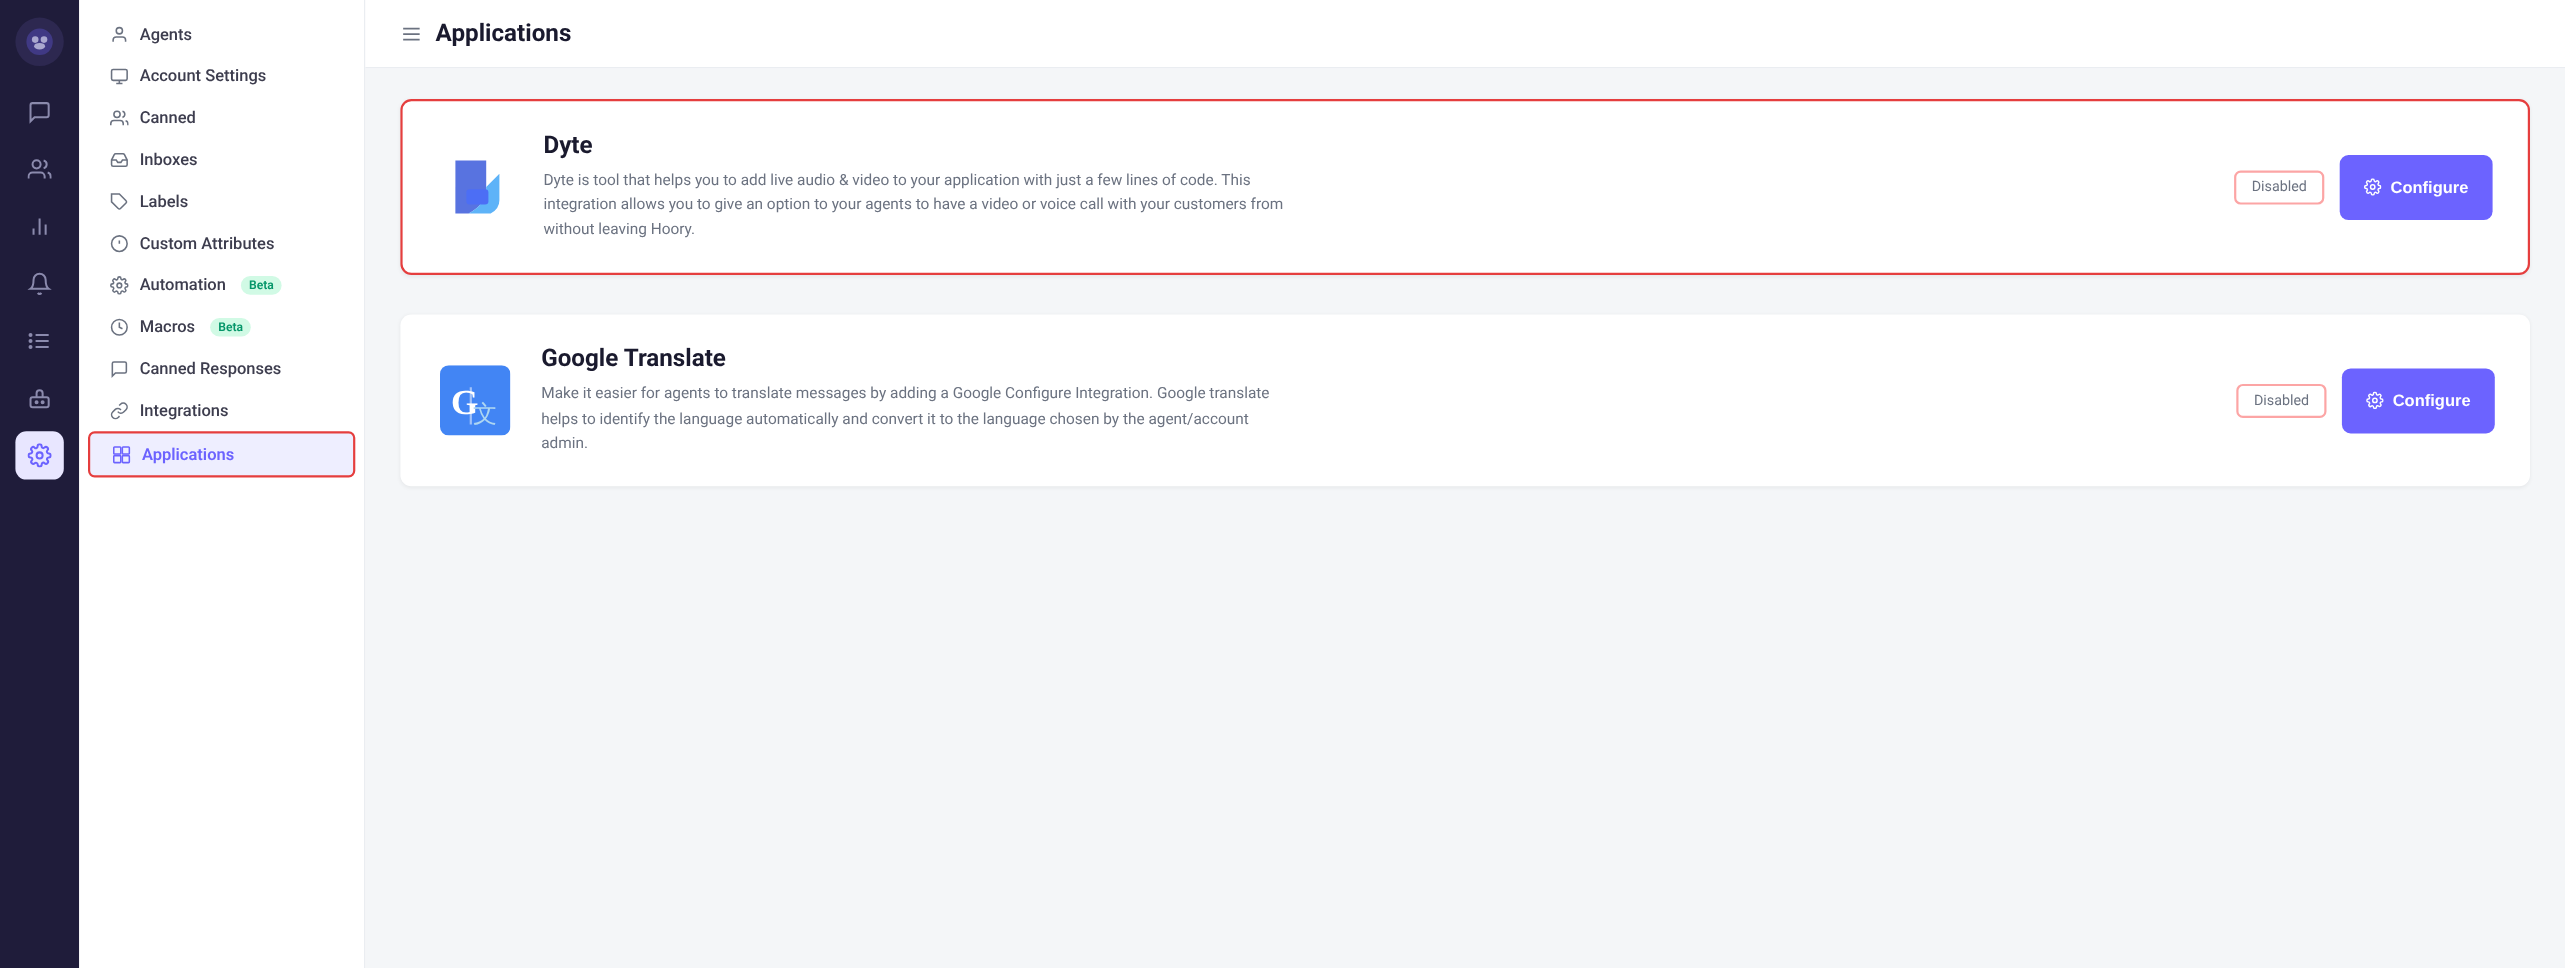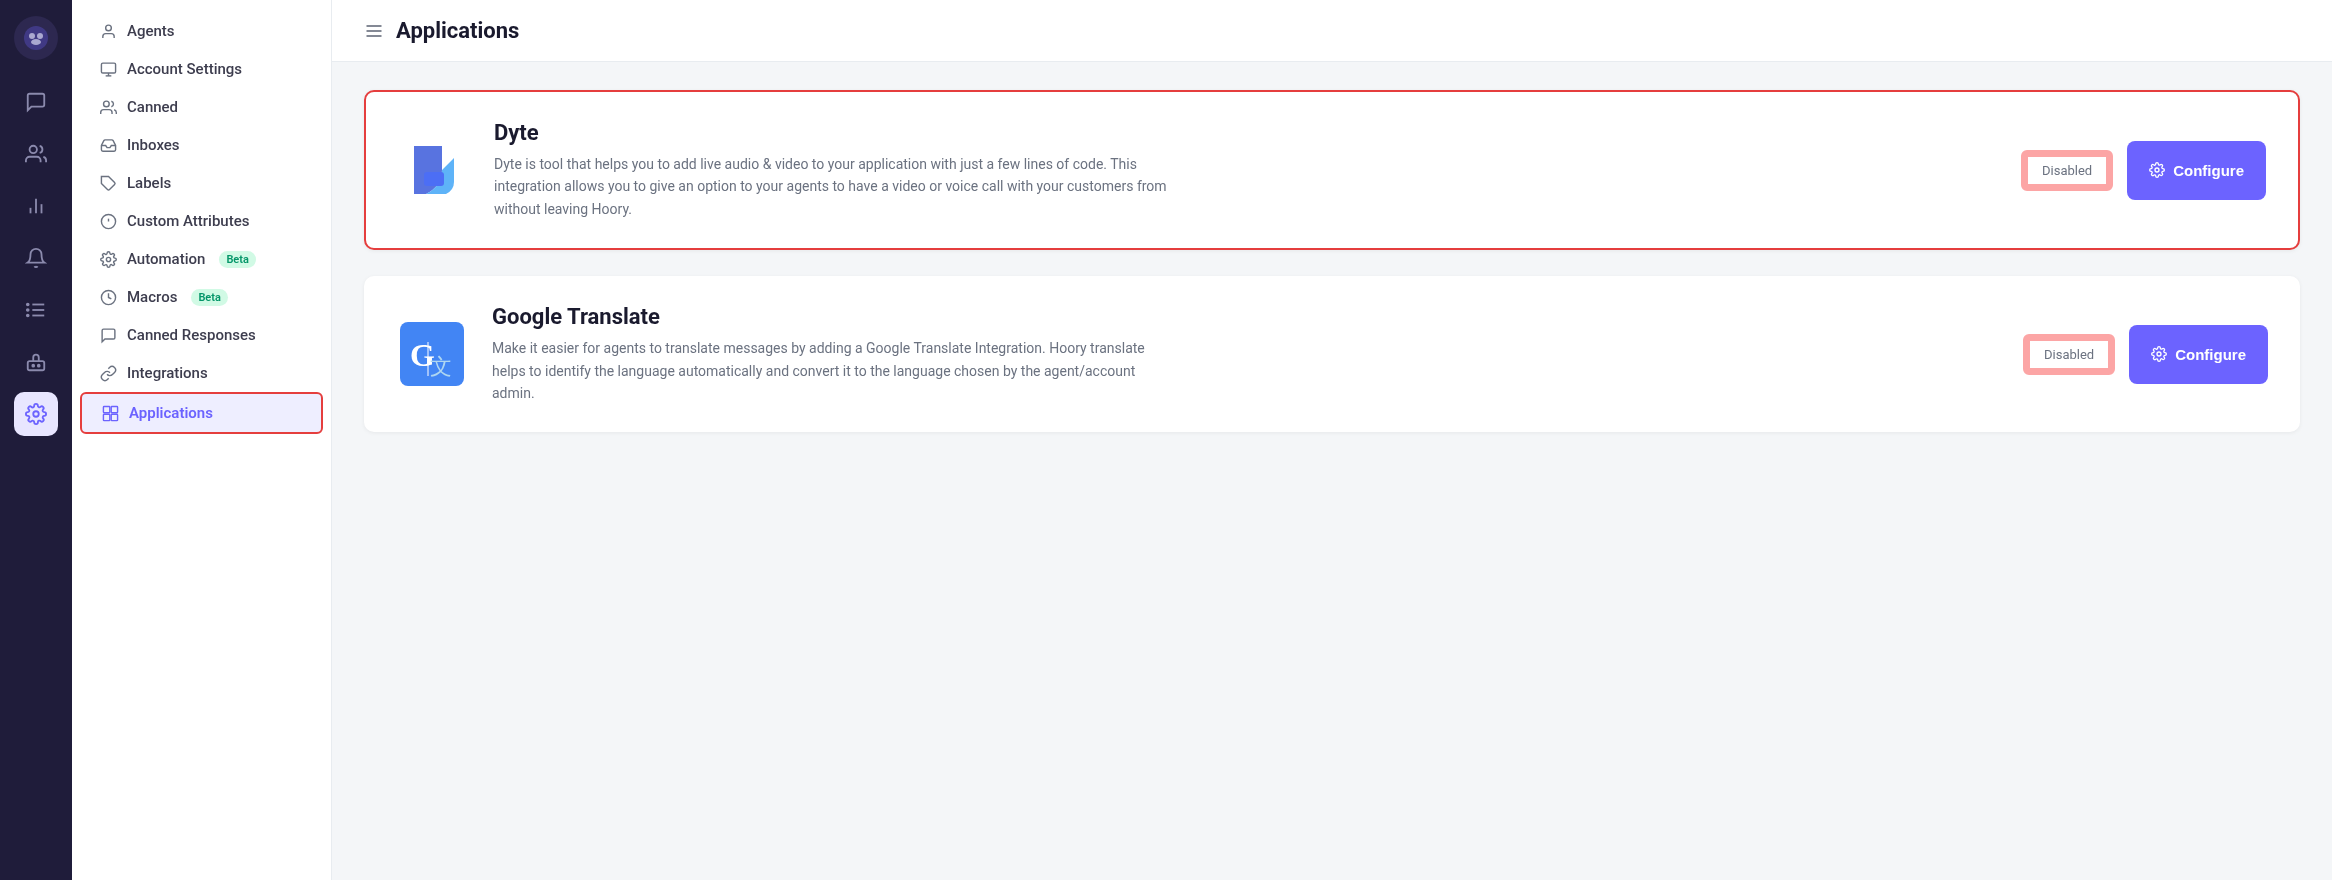--- a/index.html
+++ b/index.html
@@ -120,21 +120,21 @@
       color: #1a1a2e;
     }
 
     .content-area {
       flex: 1;
       padding: 28px 32px;
       overflow-y: auto;
       background: #f4f6f8;
       display: flex;
       flex-direction: column;
-      gap: 26px;
+      gap: 36px;
     }
 
     
     .app-card {
       background: #fff;
       border-radius: 10px;
       padding: 28px 32px;
       display: flex;
       align-items: center;
       gap: 24px;
@@ -171,21 +171,21 @@
 
     .app-actions {
       display: flex;
       align-items: center;
       gap: 14px;
       flex-shrink: 0;
     }
 
     .status-badge {
       padding: 6px 14px;
-      border: 7px solid #fca5a5;
+      border: 2px solid #fca5a5;
       border-radius: 6px;
       font-size: 13px;
       color: #6b7280;
       background: #fff;
     }
 
     .configure-btn {
       background: #6c63ff;
       color: white;
       border: none;
@@ -422,21 +422,21 @@
       <div class="app-logo">
         <svg width="64" height="64" viewBox="0 0 64 64" fill="none">
           <rect width="64" height="64" rx="8" fill="#4285f4"></rect>
           <text x="10" y="44" font-size="32" font-family="Georgia,serif" font-weight="bold" fill="white">G</text>
           <text x="30" y="52" font-size="22" font-family="Georgia,serif" fill="#aed6f1">文</text>
           <line x1="28" y1="20" x2="28" y2="54" stroke="white" stroke-width="2" opacity="0.5"></line>
         </svg>
       </div>
       <div class="app-info">
         <div class="app-name">Google Translate</div>
-        <div class="app-desc">Make it easier for agents to translate messages by adding a Google Translate Integration. Hoory translate helps to identify the language automatically and convert it to the language chosen by the agent/account admin.</div>
+        <div class="app-desc">Make it easier for agents to translate messages by adding a Google Configure Integration. Google translate helps to identify the language automatically and convert it to the language chosen by the agent/account admin.</div>
       </div>
       <div class="app-actions">
         <span class="status-badge">Disabled</span>
         <button class="configure-btn">
           <span class="gear-icon">
             <svg width="16" height="16" viewBox="0 0 24 24" fill="none" stroke="white" stroke-width="2">
               <circle cx="12" cy="12" r="3"></circle>
                 <path d="M19.4 15a1.65 1.65 0 0 0 .33 1.82l.06.06a2 2 0 0 1-2.83 2.83l-.06-.06a1.65 1.65 0 0 0-1.82-.33 1.65 1.65 0 0 0-1 1.51V21a2 2 0 0 1-4 0v-.09A1.65 1.65 0 0 0 9 19.4a1.65 1.65 0 0 0-1.82.33l-.06.06a2 2 0 0 1-2.83-2.83l.06-.06A1.65 1.65 0 0 0 4.68 15a1.65 1.65 0 0 0-1.51-1H3a2 2 0 0 1 0-4h.09A1.65 1.65 0 0 0 4.6 9a1.65 1.65 0 0 0-.33-1.82l-.06-.06a2 2 0 0 1 2.83-2.83l.06.06A1.65 1.65 0 0 0 9 4.68a1.65 1.65 0 0 0 1-1.51V3a2 2 0 0 1 4 0v.09a1.65 1.65 0 0 0 1 1.51 1.65 1.65 0 0 0 1.82-.33l.06-.06a2 2 0 0 1 2.83 2.83l-.06.06A1.65 1.65 0 0 0 19.4 9a1.65 1.65 0 0 0 1.51 1H21a2 2 0 0 1 0 4h-.09a1.65 1.65 0 0 0-1.51 1z"></path>
             </svg>
           </span>

